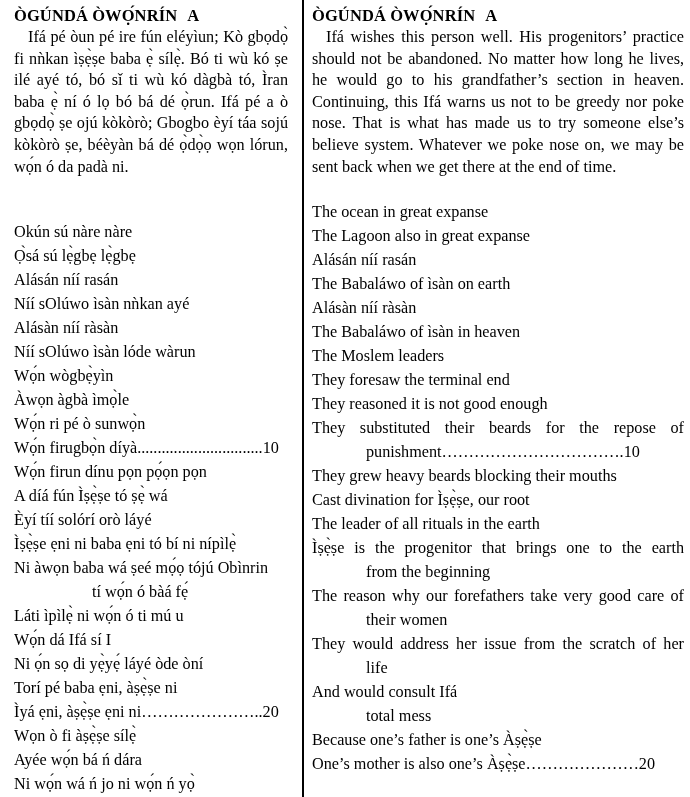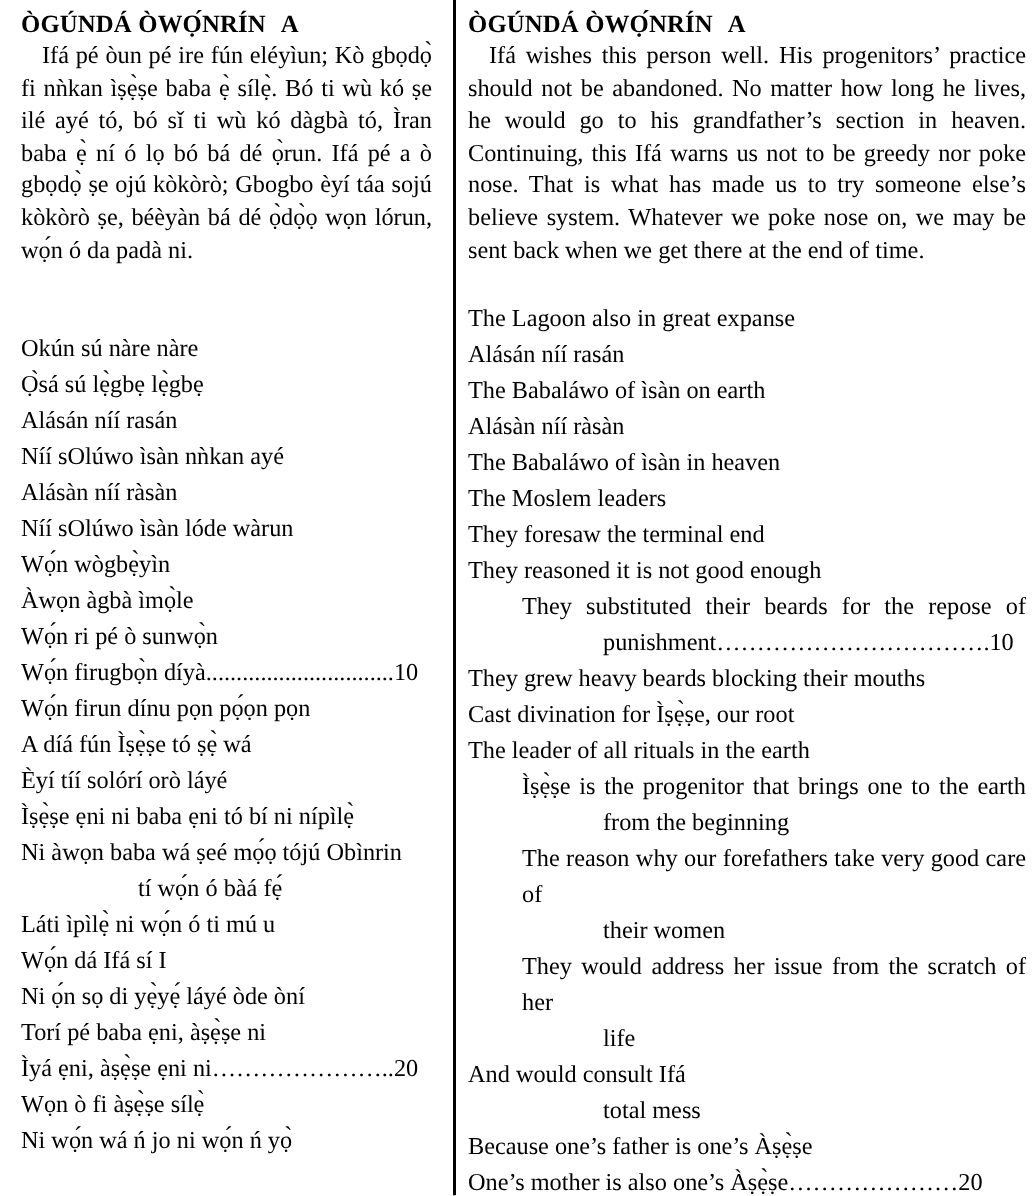--- a/index.html
+++ b/index.html
@@ -80,21 +80,20 @@
     padding: 0;
     white-space: nowrap;
   }
   .col-right .verse li {
     white-space: normal;
   }
   .col-right .verse li.wrap {
     text-align: justify;
     text-indent: 0;
     padding-left: 0;
-    margin-left: 36px;
   }
   .col-right .verse li.wrap .cont {
     display: block;
     padding-left: 54px;
     text-align: left;
   }
   .col-right .verse li.wrap .first {
     display: block;
     text-align: justify;
     text-align-last: justify;
@@ -136,29 +135,31 @@
       <li>Èyí tíí solórí orò láyé</li>
       <li>Ìṣẹ̀ṣe ẹni ni baba ẹni tó bí ni nípìlẹ̀</li>
       <li>Ni àwọn baba wá ṣeé mọ́ọ tójú Obìnrin</li>
       <li class="indent-cont">tí wọ́n ó bàá fẹ́</li>
       <li>Láti ìpìlẹ̀ ni wọ́n ó ti mú u</li>
       <li>Wọ́n dá Ifá sí I</li>
       <li>Ni ọ́n sọ di yẹ̀yẹ́ láyé òde òní</li>
       <li>Torí pé baba ẹni, àṣẹ̀ṣe ni</li>
       <li>Ìyá ẹni, àṣẹ̀ṣe ẹni ni…………………..20</li>
       <li>Wọn ò fi àṣẹ̀ṣe sílẹ̀</li>
+      <li>Ayée wọ́n bá ń dára</li>
       <li>Ni wọ́n wá ń jo ni wọ́n ń yọ̀</li>
     </ul>
   </div>
 
   <div class="col col-right">
     <div class="heading"><span>ÒGÚNDÁ ÒWỌ́NRÍN</span><span class="sp"></span><span>A</span></div>
     <p class="intro">Ifá wishes this person well. His progenitors’ practice should not be abandoned. No matter how long he lives, he would go to his grandfather’s section in heaven. Continuing, this Ifá warns us not to be greedy nor poke nose. That is what has made us to try someone else’s believe system. Whatever we poke nose on, we may be sent back when we get there at the end of time.</p>
     <div class="spacer-right"></div>
     <ul class="verse">
+      <li>The ocean in great expanse</li>
       <li>The Lagoon also in great expanse</li>
       <li>Alásán níí rasán</li>
       <li>The Babaláwo of ìsàn on earth</li>
       <li>Alásàn níí ràsàn</li>
       <li>The Babaláwo of ìsàn in heaven</li>
       <li>The Moslem leaders</li>
       <li>They foresaw the terminal end</li>
       <li>They reasoned it is not good enough</li>
       <li class="wrap">
           <span class="first">They substituted their beards for the repose of</span>

